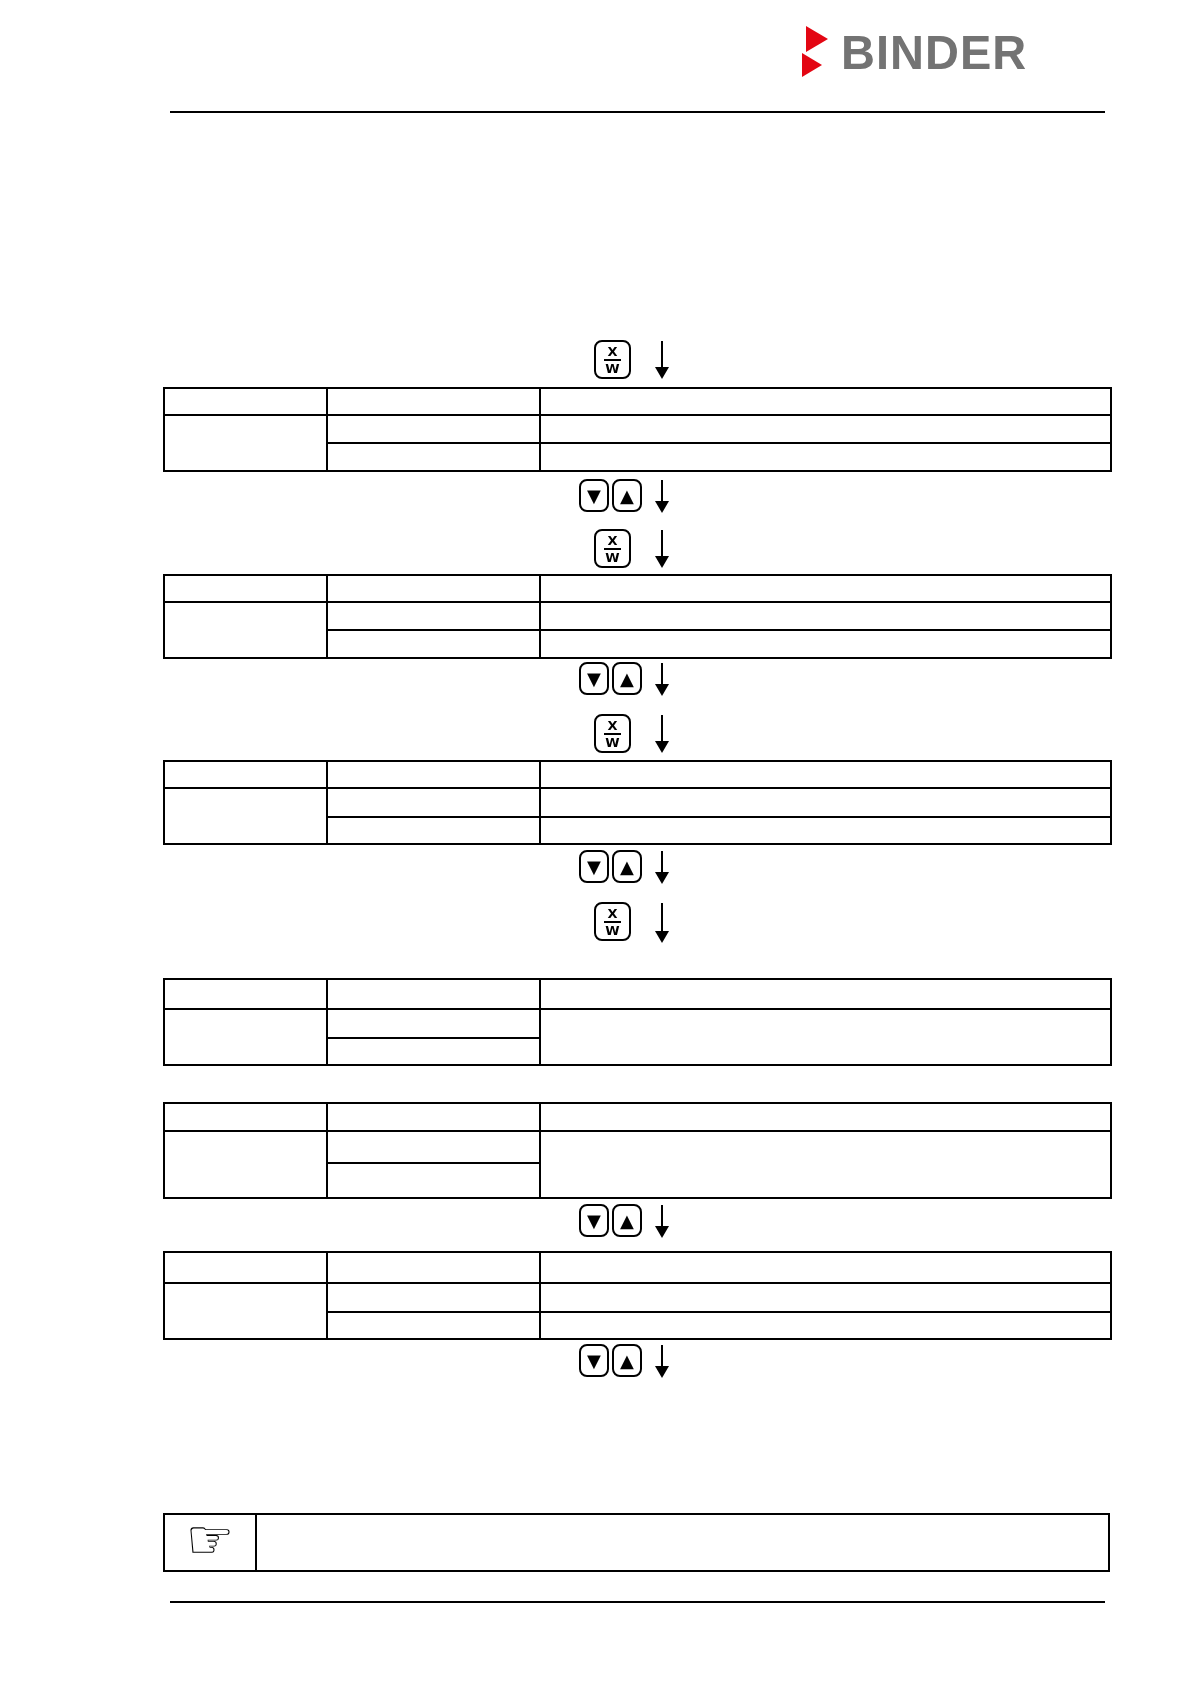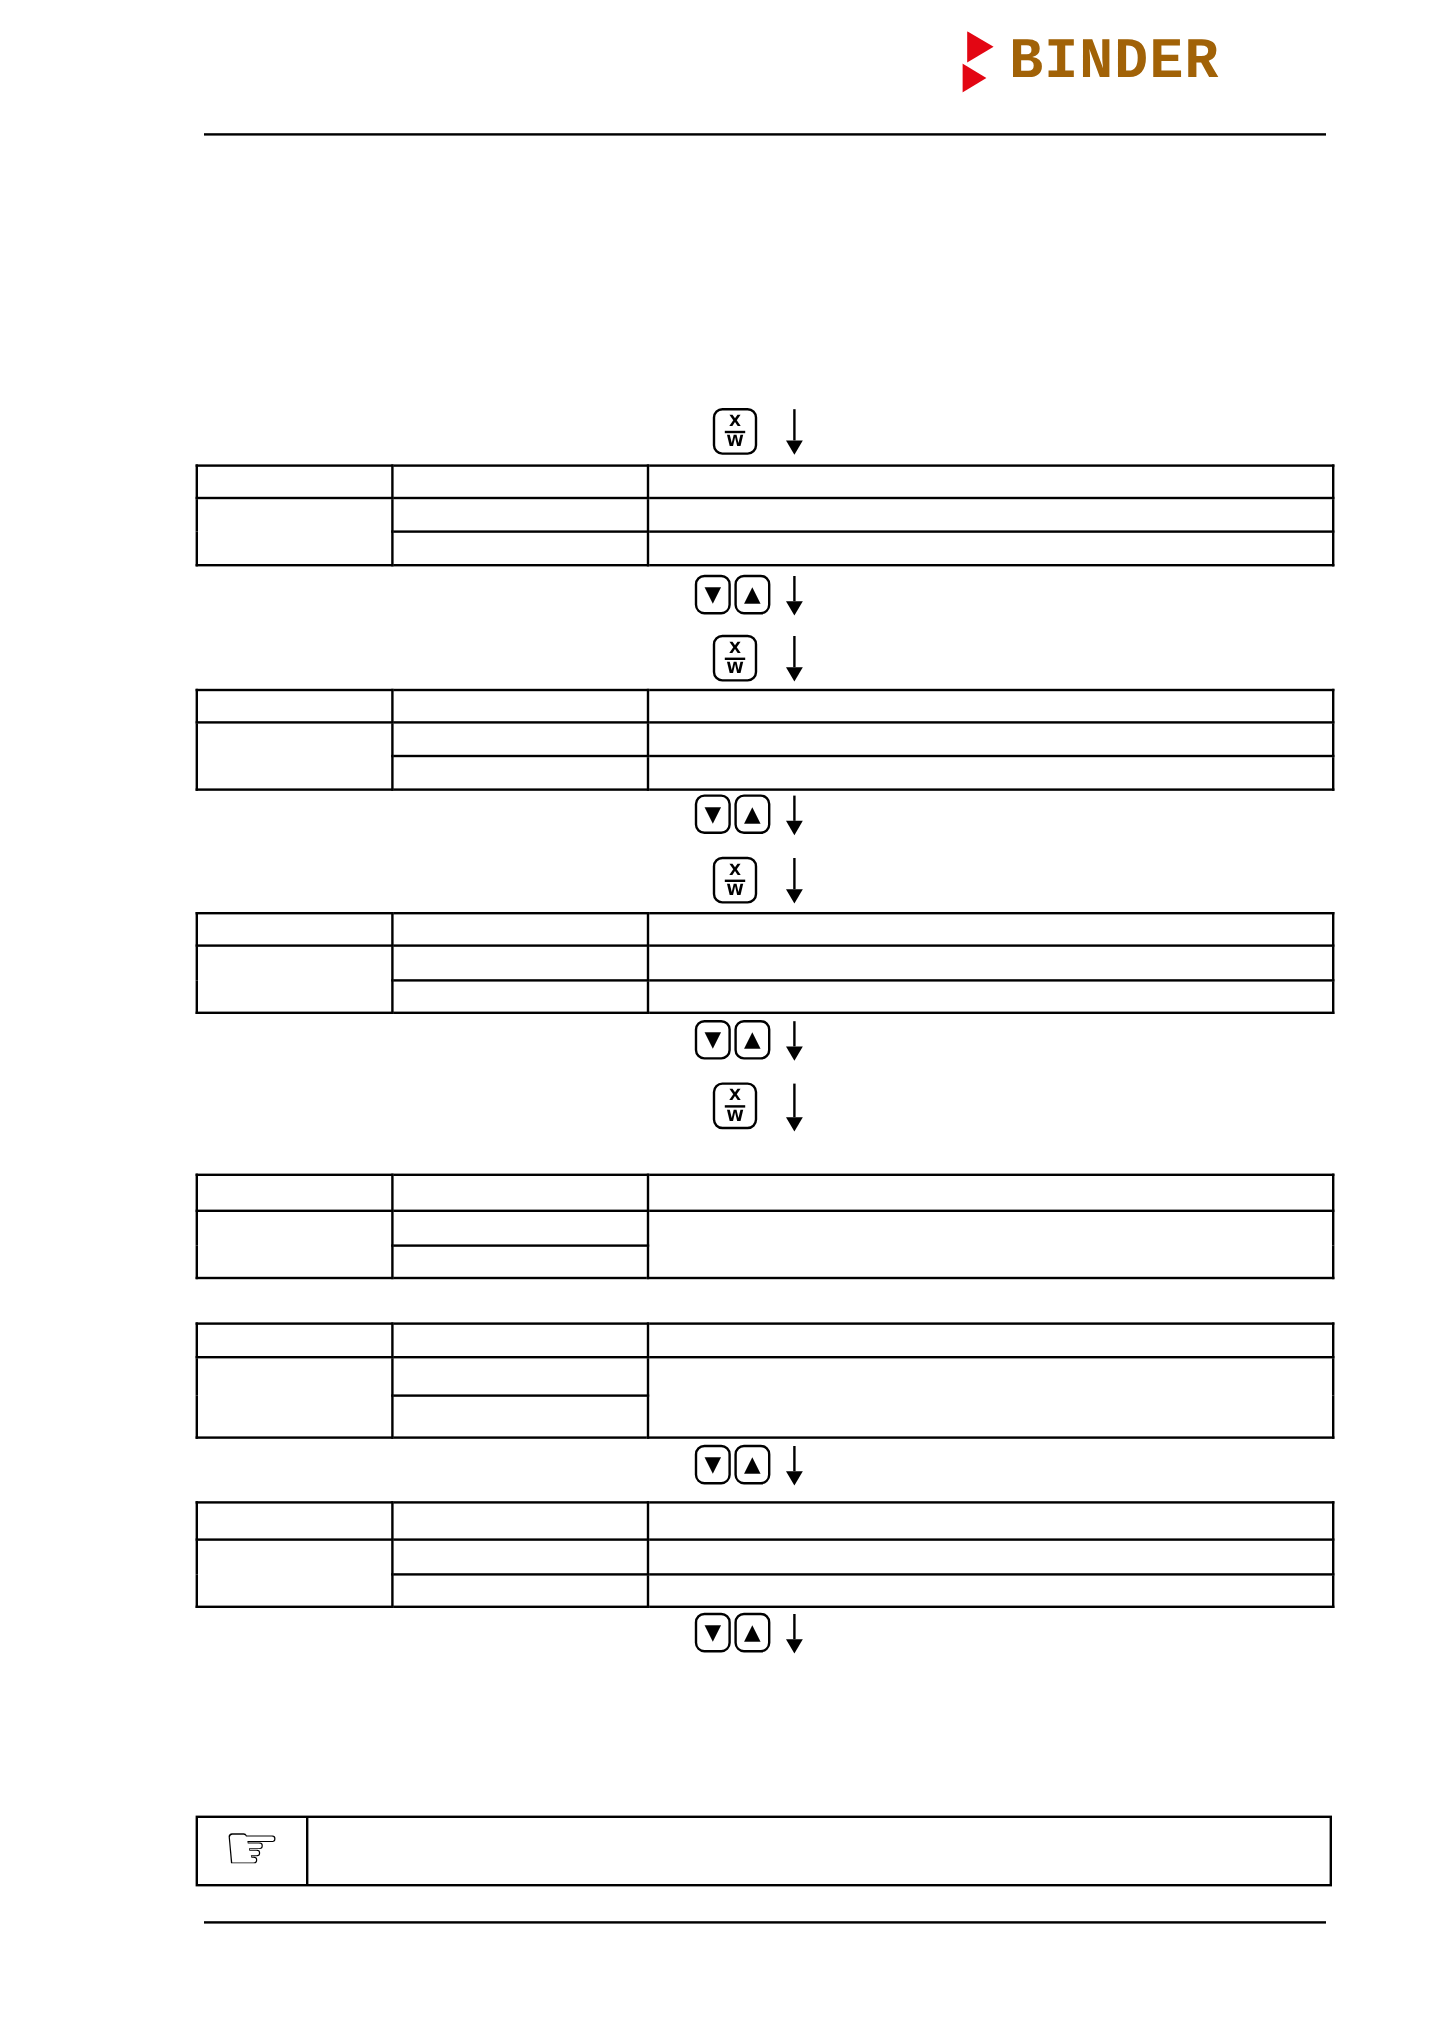--- a/index.html
+++ b/index.html
@@ -5,22 +5,22 @@
   html,body { margin:0; padding:0; background:#fff; }
   .page {
     position:relative; width:1191px; height:1684px; background:#fff;
     font-family:"DejaVu Sans", sans-serif; overflow:hidden;
   }
   .rule { position:absolute; height:2px; background:#000; }
 
   
   .logo { position:absolute; top:26px; left:802px; display:flex; align-items:center; gap:9px; }
   .logo-text {
-    font-family:Liberation Mono, monospace; font-weight:700; font-size:47px;
-    letter-spacing:1px; color:#a16207; line-height:1; transform:scaleY(1.02);
+    font-family:Liberation Sans, sans-serif; font-weight:700; font-size:47px;
+    letter-spacing:1px; color:#737373; line-height:1; transform:scaleY(1.02);
   }
 
   
   table.doc-table { position:absolute; border-collapse:collapse; table-layout:fixed; background:#fff; }
   table.doc-table td { border:2px solid #000; padding:0; }
 
   
   .key-xw {
     position:absolute; width:37px; height:39px; box-sizing:border-box;
     border:2.5px solid #000; border-radius:8px; background:#fff;

